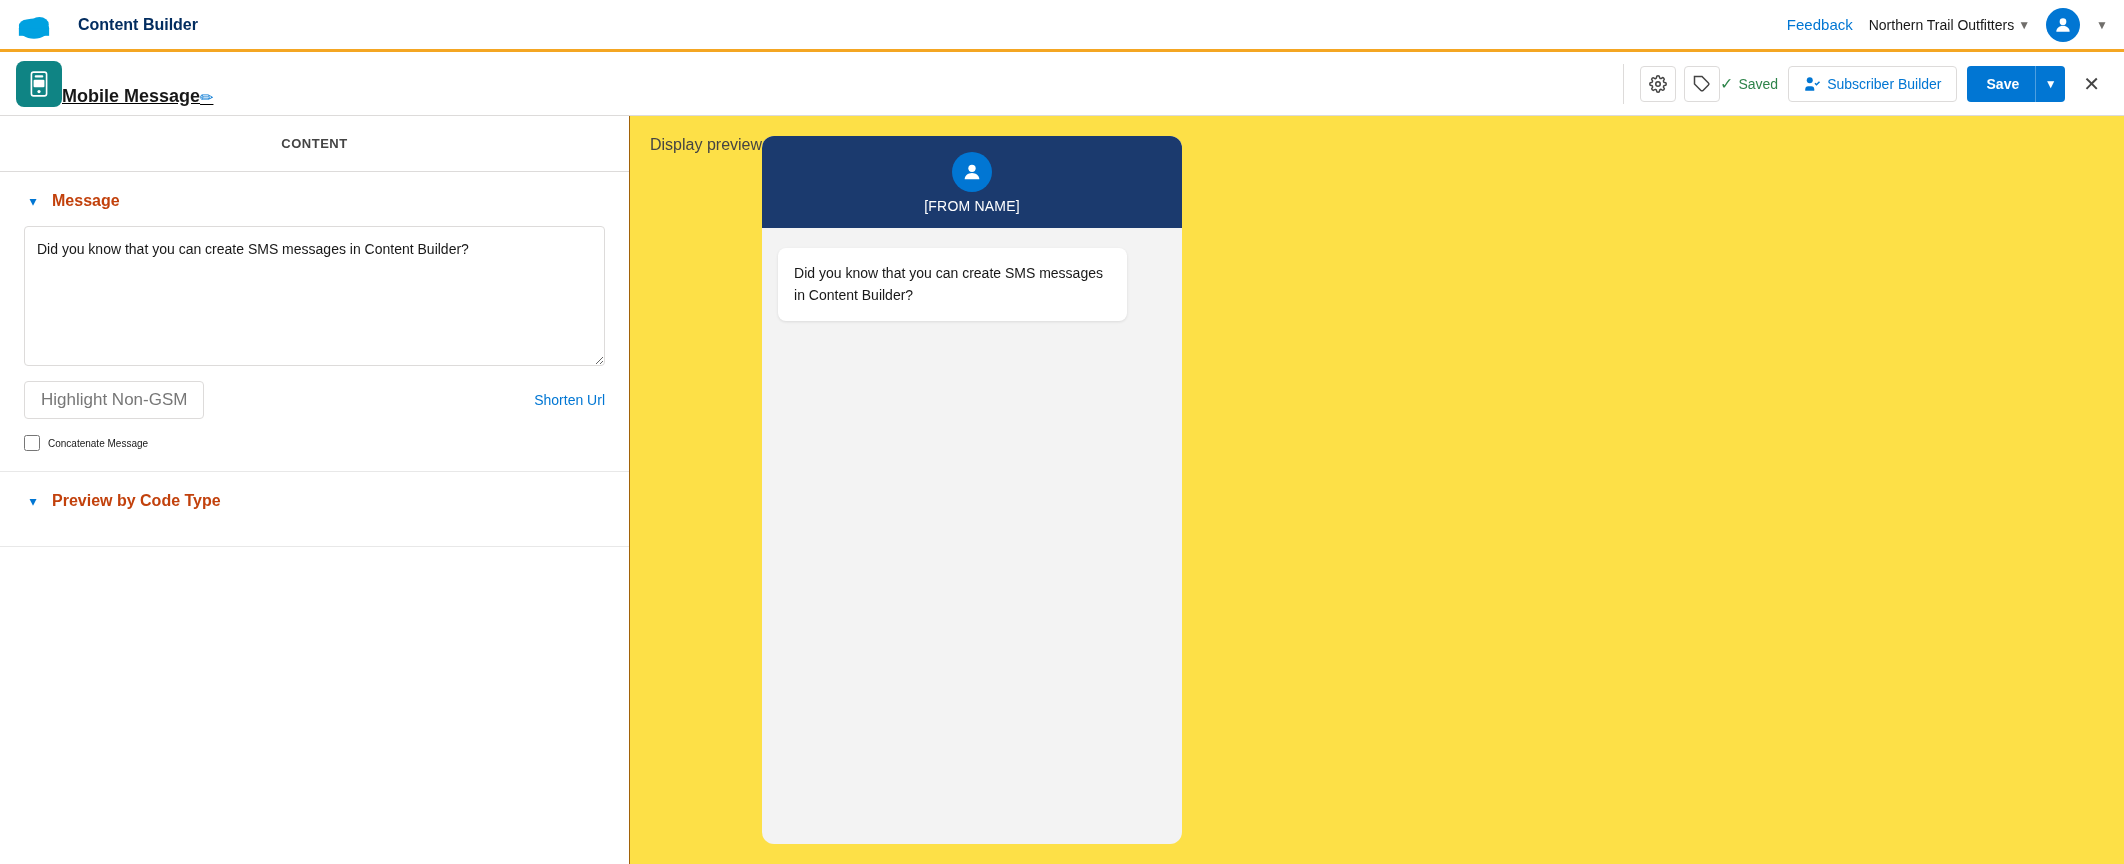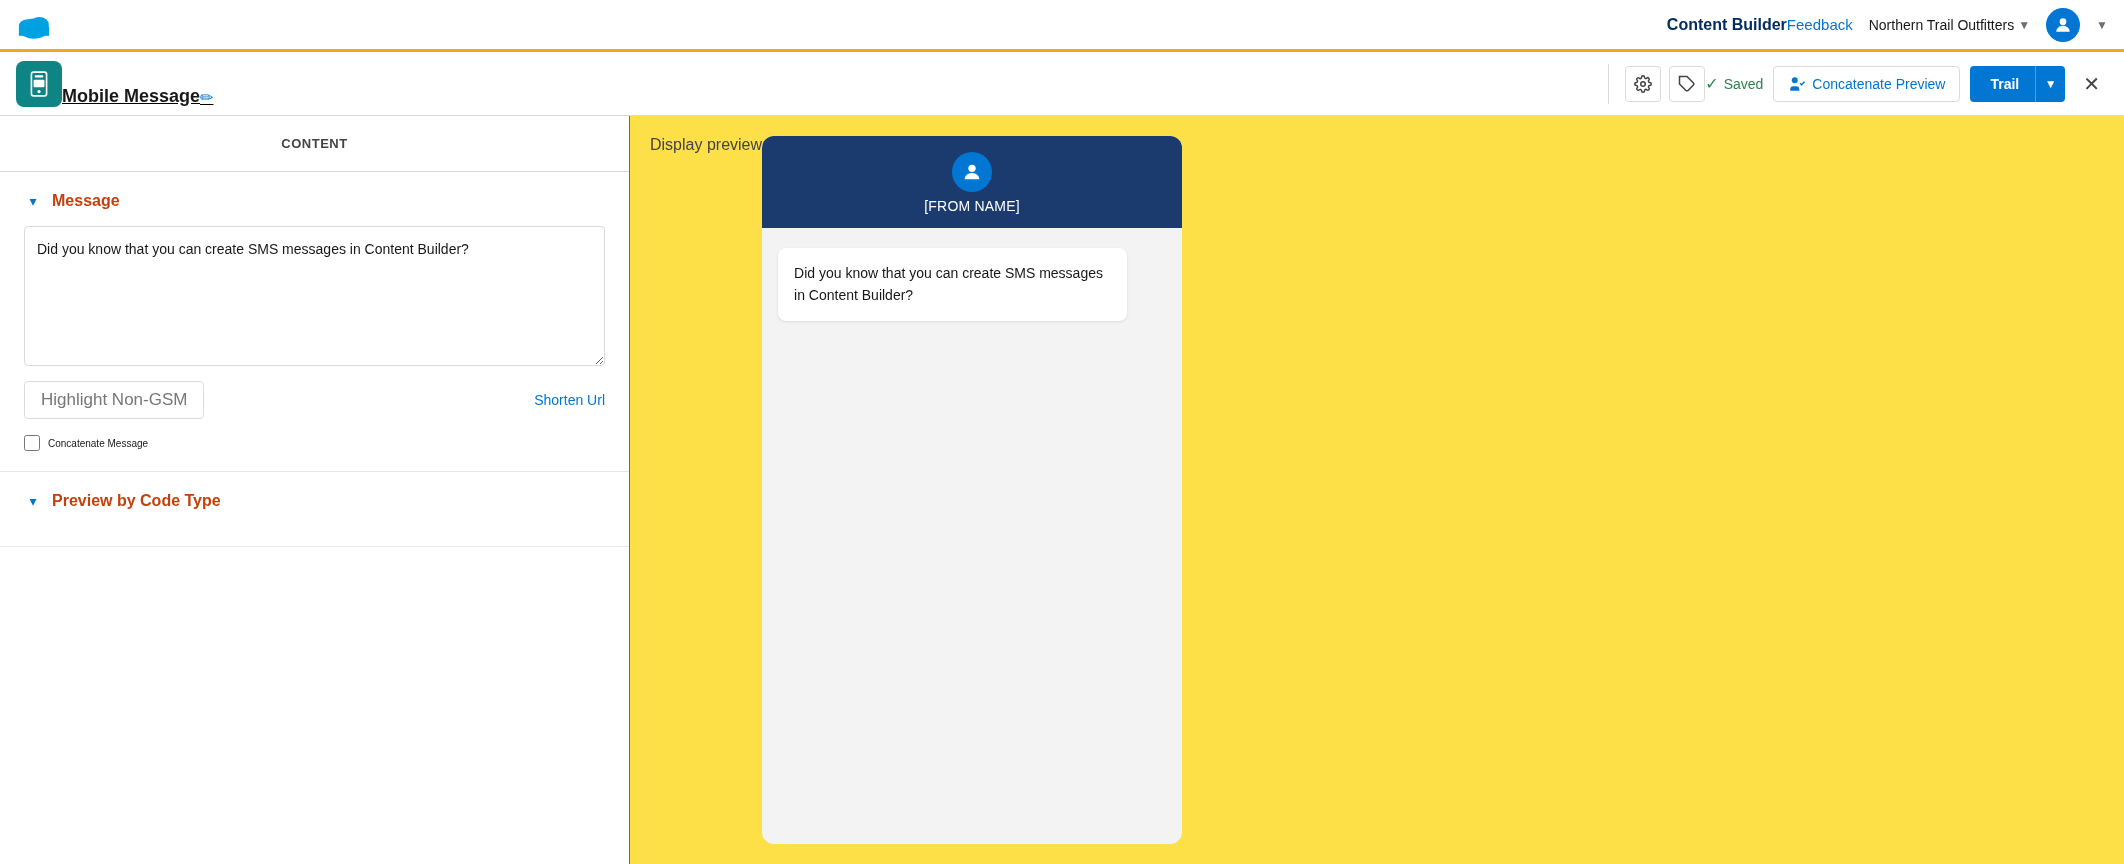--- a/index.html
+++ b/index.html
@@ -12,23 +12,22 @@
       background: #fff;
       border-bottom: 3px solid #f4a623;
       height: 52px;
       padding: 0 16px;
       position: relative;
       z-index: 10;
     }
     .top-nav-logo {
       display: flex;
       align-items: center;
-      gap: 2px;
+      gap: 26px;
       flex: 1;
-      justify-content: space-between;
     }
     .top-nav-logo .cloud-icon {
       width: 36px;
       height: 36px;
     }
     .top-nav-logo .app-title {
       font-size: 16px;
       font-weight: 600;
       color: #032d60;
     }
@@ -444,24 +443,24 @@
     <div class="saved-status">
       <span class="check">✓</span>
       <span>Saved</span>
     </div>
     <button class="subscriber-preview-btn">
       <svg width="18" height="18" viewBox="0 0 24 24" fill="#0176d3">
         <circle cx="9" cy="7" r="4"></circle>
         <path d="M3 21v-2a4 4 0 0 1 4-4h4a4 4 0 0 1 4 4v2"></path>
         <path d="M16 11l2 2 4-4" stroke="#0176d3" stroke-width="2" fill="none"></path>
       </svg>
-      <span>Concatenate Preview</span>
+      <span>Subscriber Builder</span>
     </button>
     <div class="save-btn-group">
-      <button class="save-btn">Trail</button>
+      <button class="save-btn">Save</button>
       <button class="save-dropdown-btn">
         <span>▼</span>
       </button>
     </div>
     <button class="close-icon-btn">
       <span>✕</span>
     </button>
   </div>
 </div>
 

